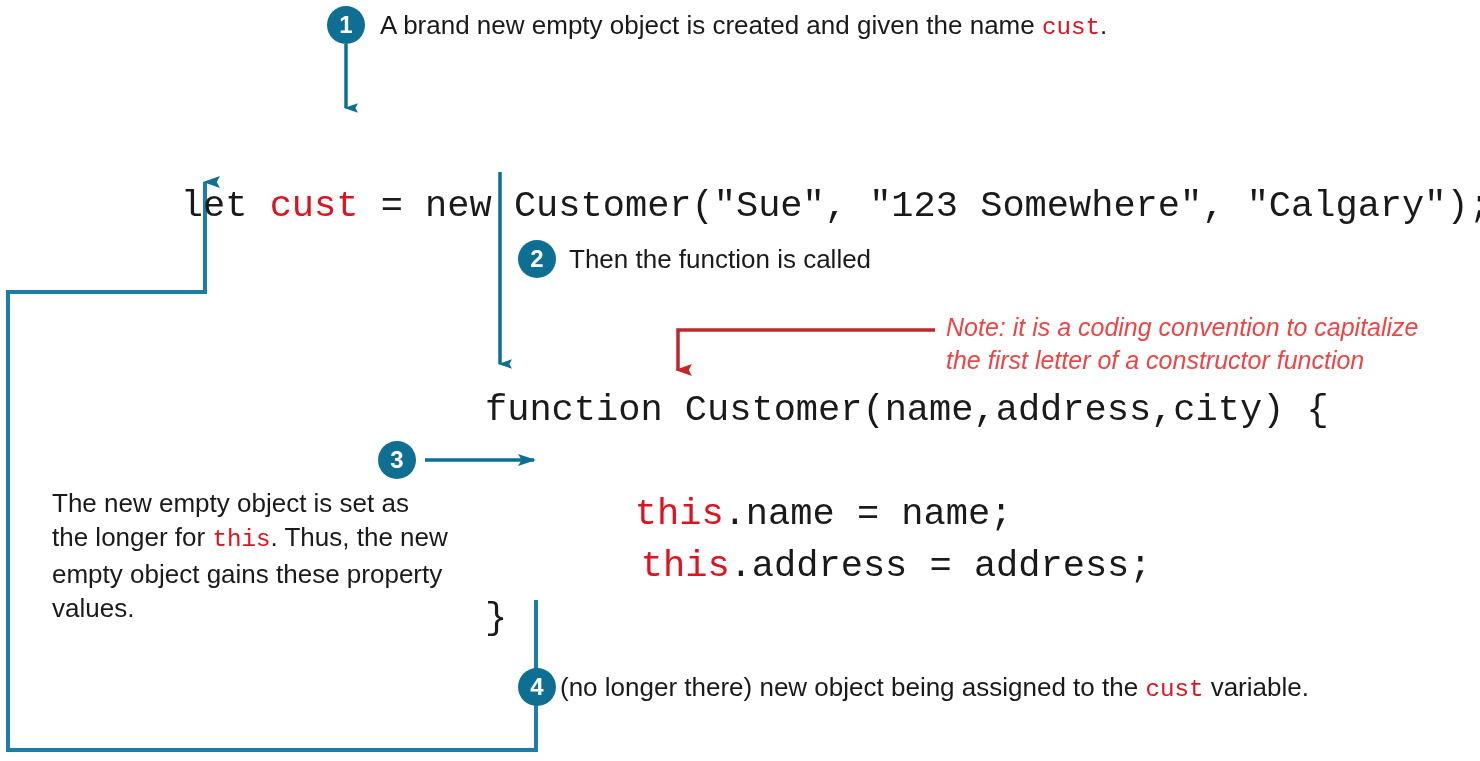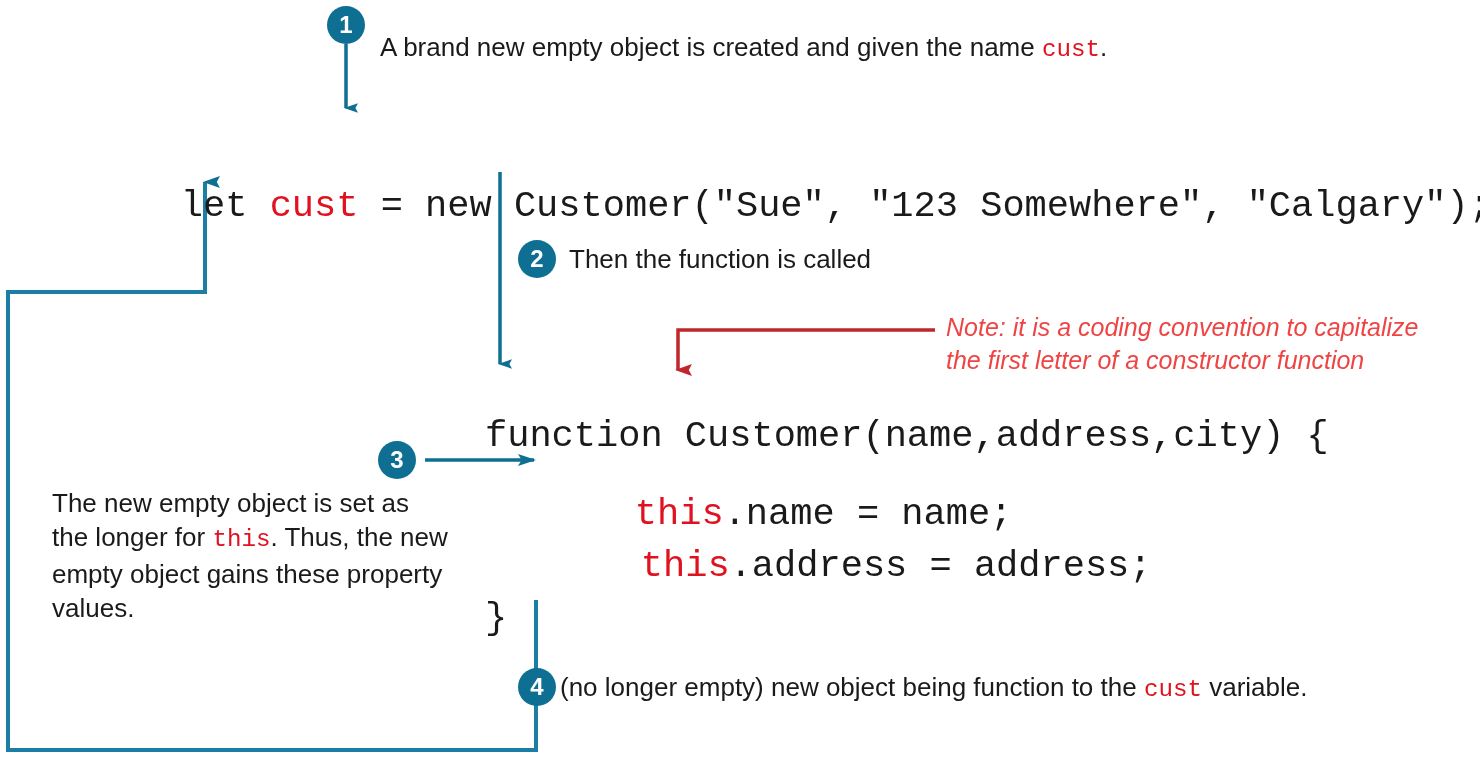--- a/index.html
+++ b/index.html
@@ -112,37 +112,37 @@
     <g>
       <path d="M536,600 L536,750 L8,750 L8,292 L205,292 L205,182" fill="none" stroke="#1c7ea4" stroke-width="4" stroke-linejoin="miter" marker-end="url(#teal-arrow-up)"></path>
     </g>
 
     <g>
       <path d="M935,330 L678,330 L678,370" fill="none" stroke="#c0262e" stroke-width="3.5" stroke-linejoin="miter" marker-end="url(#red-arrow-down)"></path>
     </g>
   </svg>
 
   <div class="badge" style="left:327px; top:6px;">1</div>
-  <div class="prose" style="left:380px; top:8px;margin-top:22px;">
+  <div class="prose" style="left:380px; top:8px;">
     <span>A brand new empty object is created and given the name </span><span class="mono-red">cust</span><span>.</span>
   </div>
 
   <div class="code" style="left:92px; top:128px;">
     <span>let </span><span class="kw-red">cust</span><span> = new Customer("Sue", "123 Somewhere", "Calgary");</span>
   </div>
 
   <div class="badge" style="left:518px; top:240px;">2</div>
   <div class="prose" style="left:569px; top:242px;">Then the function is called</div>
 
   <div class="note" style="left:946px; top:311px;">
     <div>Note: it is a coding convention to capitalize</div>
     <div>the first letter of a constructor function</div>
   </div>
 
-  <div class="code" style="left:485px; top:384px;margin-top:26px;">function Customer(name,address,city) {</div>
+  <div class="code" style="left:485px; top:384px;">function Customer(name,address,city) {</div>
 
   <div class="code" style="left:546px; top:436px;">
     <span class="kw-red">this</span><span>.name = name;</span>
   </div>
 
   <div class="code" style="left:552px; top:488px;">
     <span class="kw-red">this</span><span>.address = address;</span>
   </div>
 
 
@@ -153,17 +153,17 @@
     <span>the longer for </span><span class="mono-red">this</span><span>. Thus, the</span>
     <span>new empty object gains these</span>
     <span>property values.</span>
   </div>
 
   <div class="badge" style="left:378px; top:441px;">3</div>
 
   <div class="badge" style="left:518px; top:668px;">4</div>
   <div class="prose" style="left:560px; top:670px;">
     <div>
-      <span>(no longer empty) new object being function to the </span><span class="mono-red">cust</span><span> variable.</span>
+      <span>(no longer there) new object being assigned to the </span><span class="mono-red">cust</span><span> variable.</span>
     </div>
   </div>
 
 </div>
 
 </body></html>

